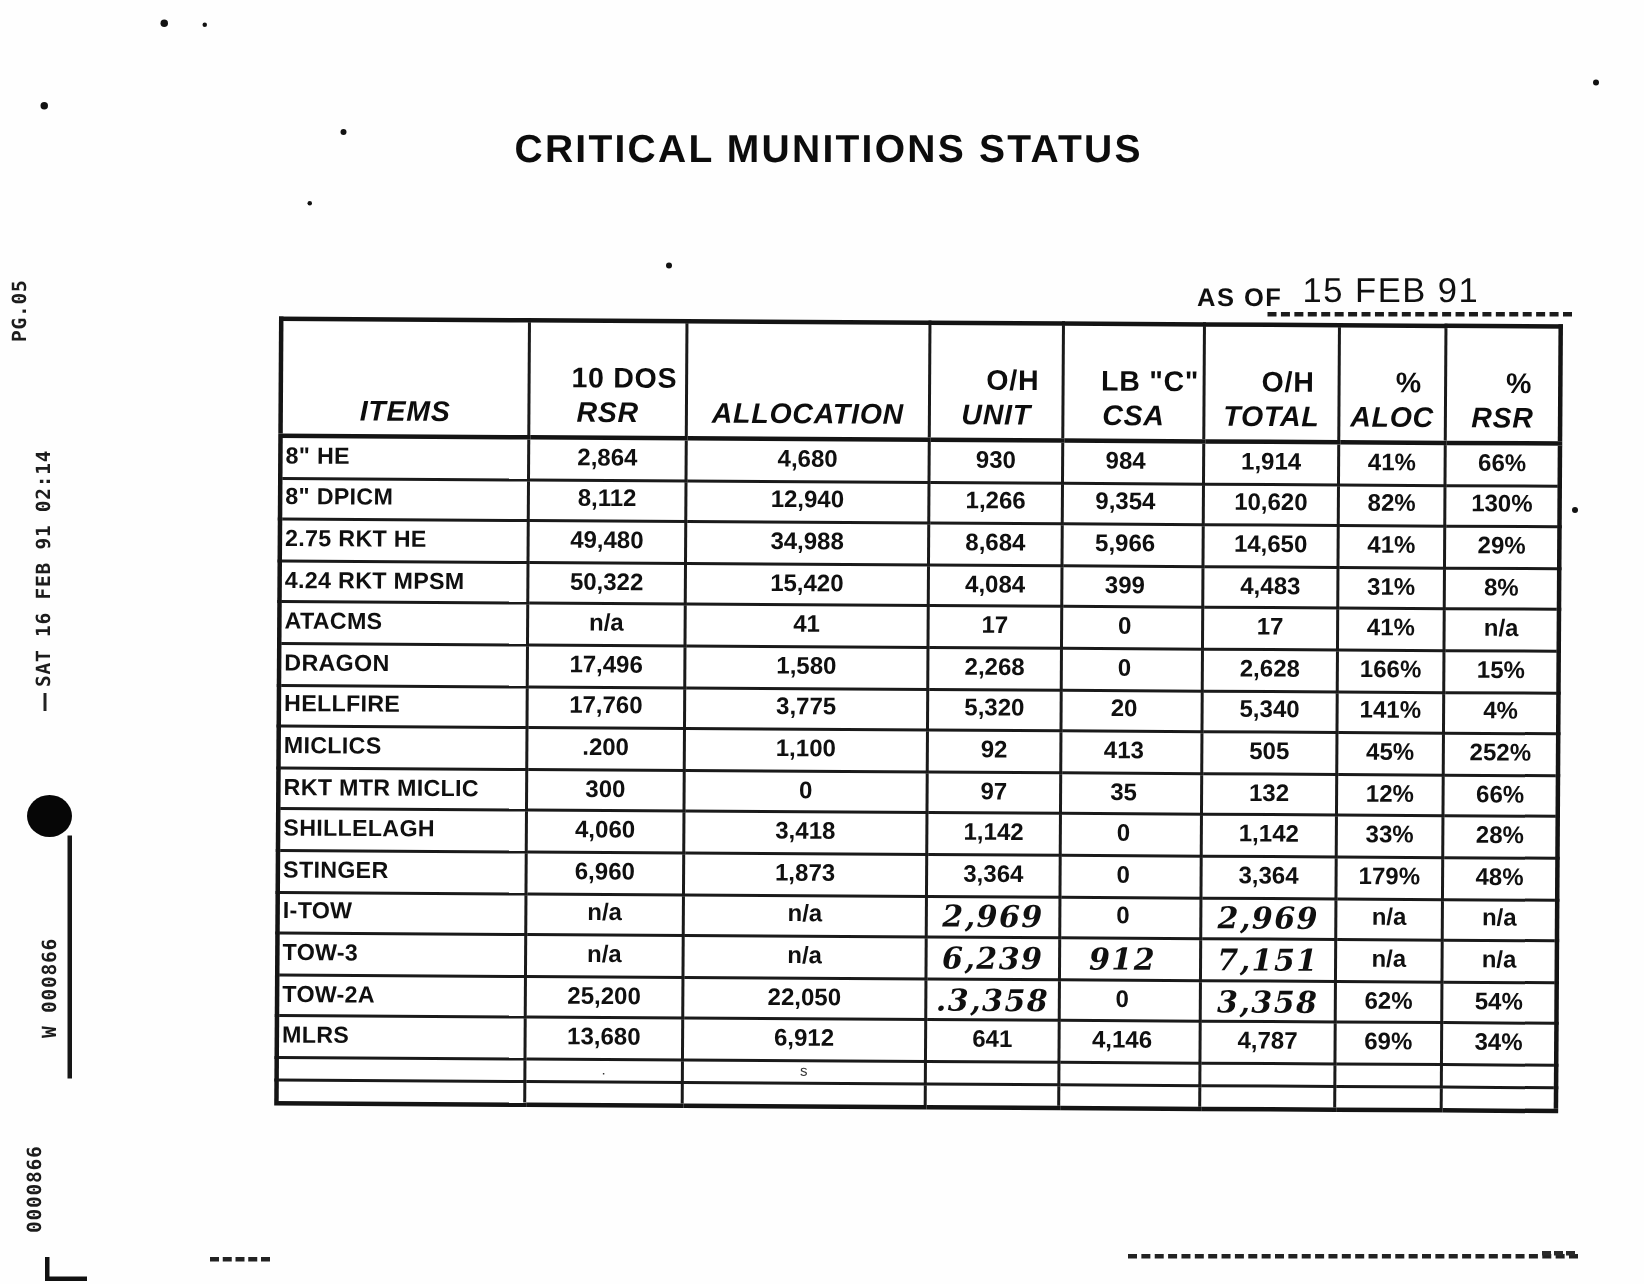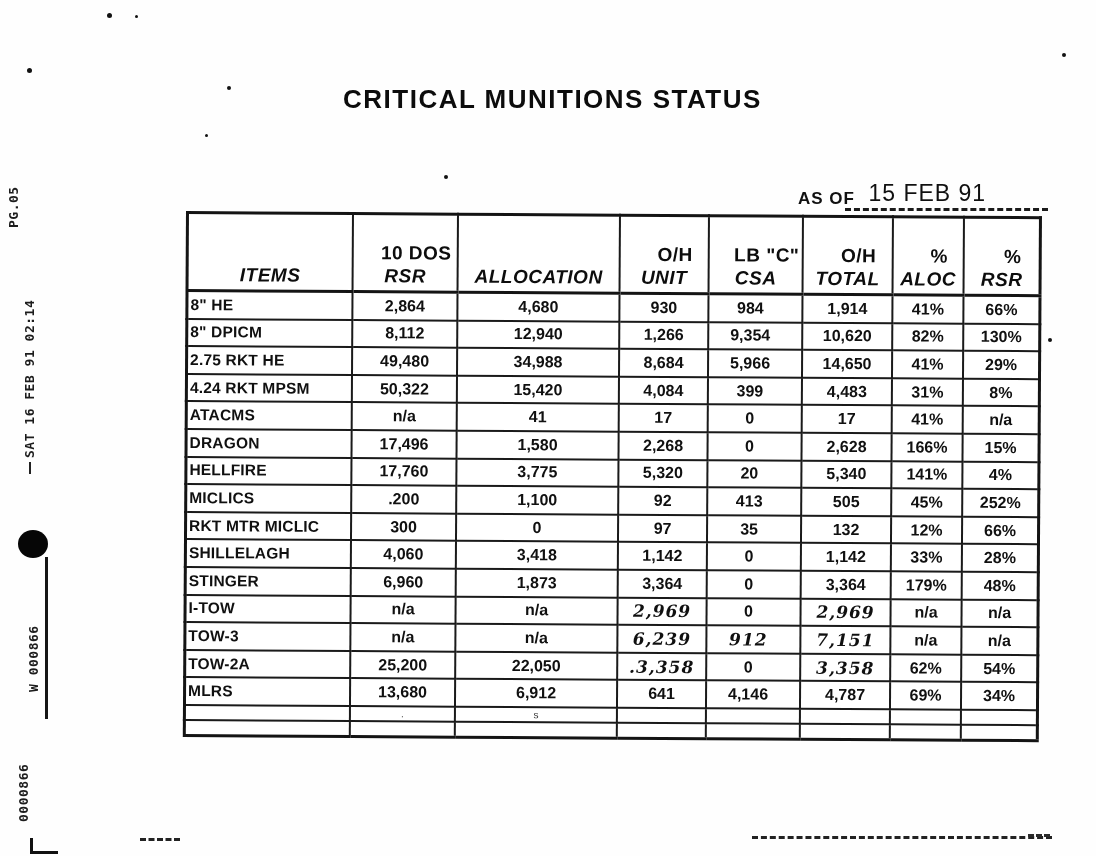--- a/index.html
+++ b/index.html
@@ -39,21 +39,21 @@
   td{
     height:25.6px;font-size:16px;font-weight:700;text-align:center;
     color:#101010;padding:0;
   }
   td.col0{text-align:left;padding-left:2px;font-size:15.5px;letter-spacing:0.2px;}
   td.col4{text-align:center;padding-right:10px;margin-left:13px;}
   .col0{width:163px;} .col1{width:103px;} .col2{width:160px;} .col3{width:87px;}
   .col4{width:92px;} .col5{width:88px;} .col6{width:69px;} .col7{width:74px;}
   td.hw{
     font-family:"DejaVu Serif",serif;font-style:italic;font-weight:600;
-    font-size:17px;letter-spacing:1px;
+    font-size:20px;letter-spacing:1px;
   }
   tr.empty td{height:13px;font-size:10px;font-weight:400;color:#333;}
   tr:last-child td{border-bottom:3px solid #141414;}
 
   
   .vtext{
     position:absolute;writing-mode:vertical-rl;transform:rotate(180deg);
     font-family:"DejaVu Sans Mono",monospace;font-weight:700;font-size:13px;
     letter-spacing:0.5px;color:#1c1c1c;white-space:nowrap;
   }

